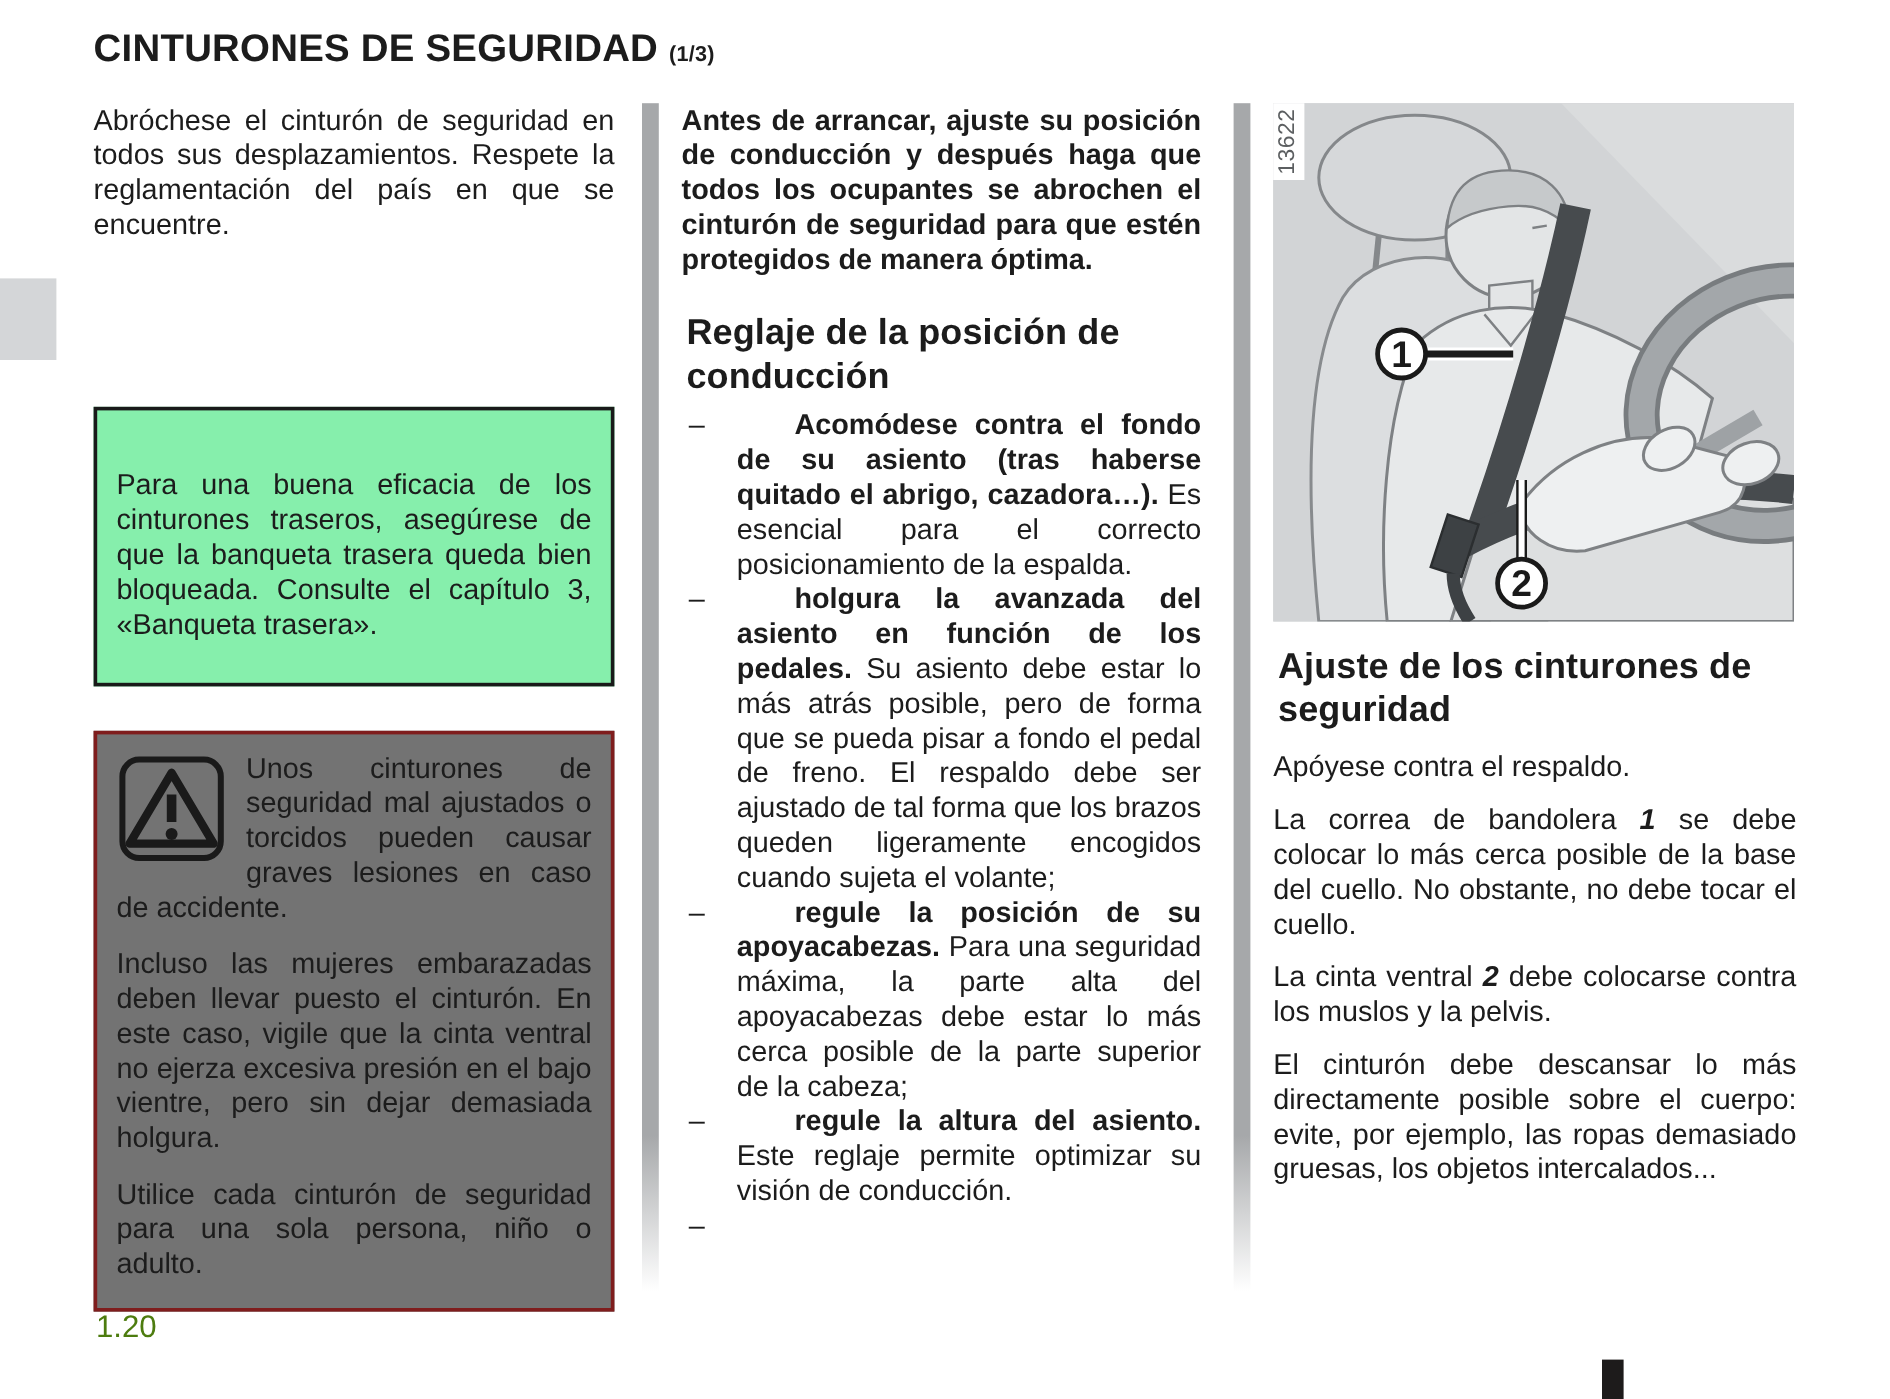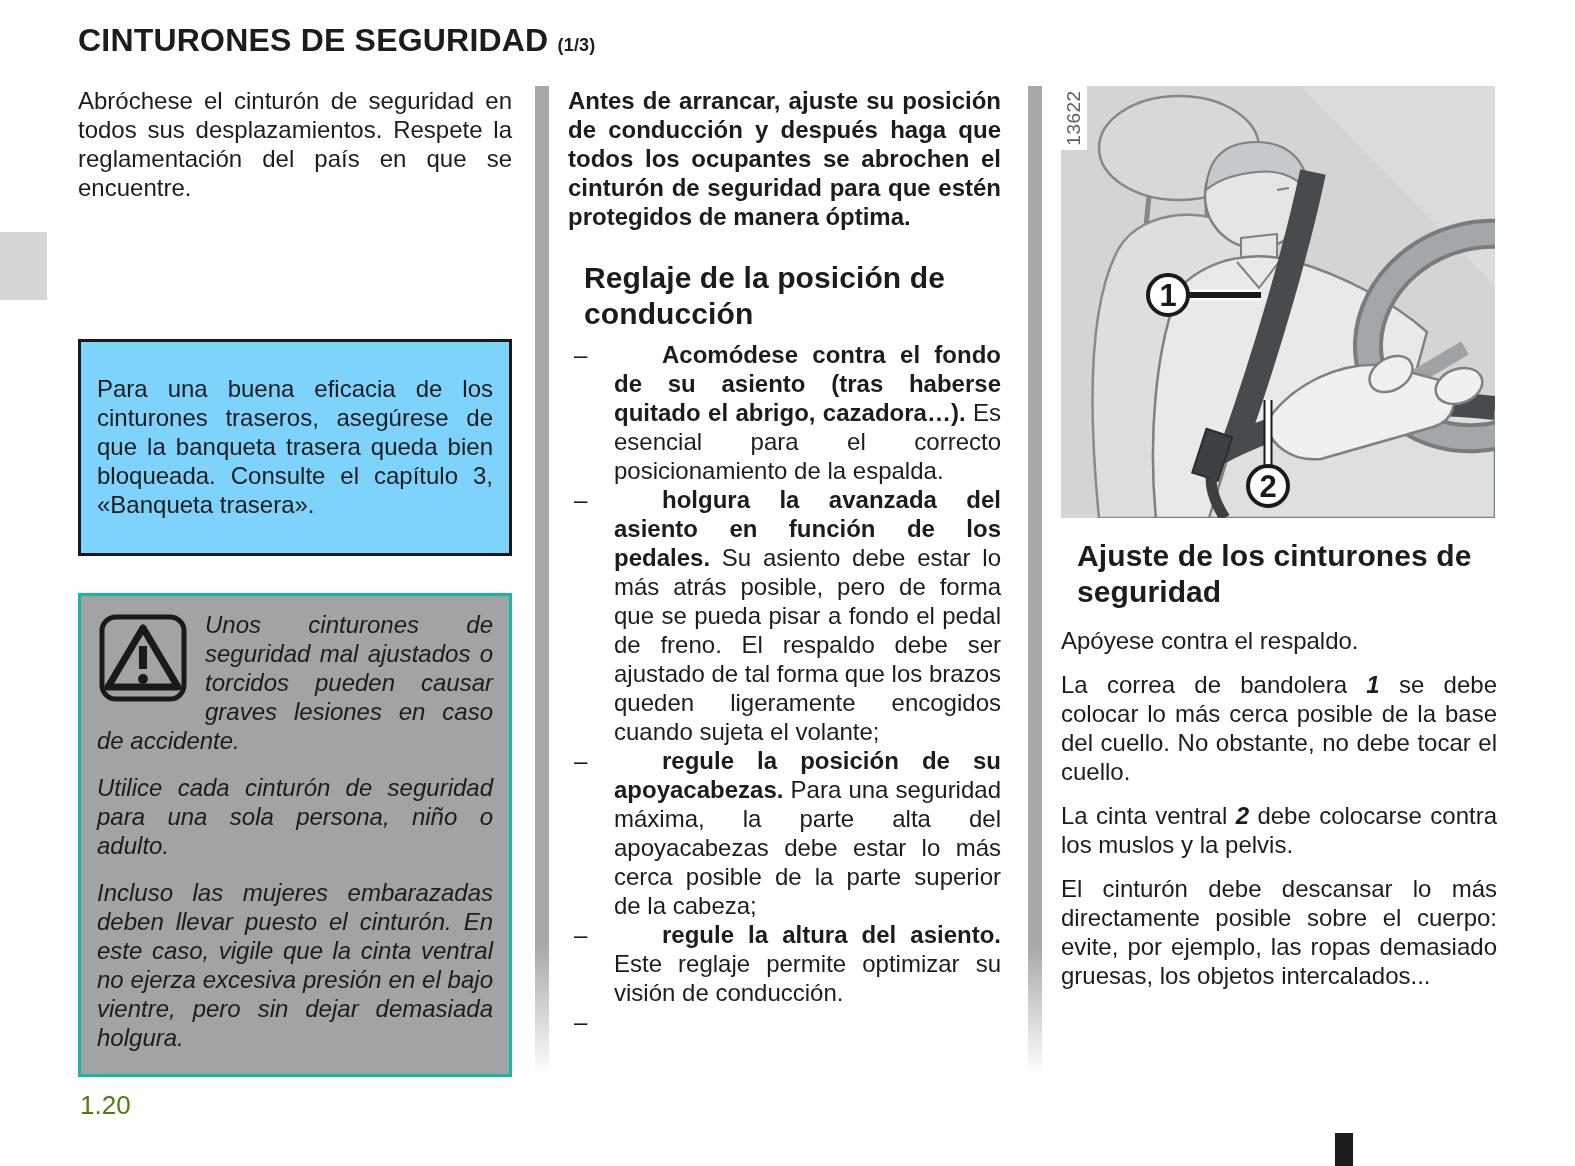--- a/index.html
+++ b/index.html
@@ -22,35 +22,35 @@
   }
   #sep1{left:535px;} #sep2{left:1028px;}
 
   .col{position:absolute;top:86px;}
   #col-left{left:78px;width:434px;}
   #col-mid{left:568px;width:433px;}
   #col-right{left:1061px;width:436px;}
 
   p, .li{font-size:24px;line-height:29px;text-align:justify;margin:0;}
   .note-box{
-    margin-top:137px;border:3px solid #1a1a1a;background:#7dd3fc;
-    padding:32px 16px 34px 16px;box-sizing:border-box;
+    margin-top:137px;border:3px solid #1a1a1a;background:#86efac;
+    padding:48px 16px 34px 16px;box-sizing:border-box;
   }
   .warning-box{
-    margin-top:37px;border:3px solid #14b8a6;background:#a3a3a3;
-    padding:14px 16px 22px 16px;box-sizing:border-box;min-height:477px;font-style:italic;
+    margin-top:37px;border:3px solid #7f1d1d;background:#737373;
+    padding:14px 16px 22px 16px;box-sizing:border-box;min-height:477px;
   }
   .warning-box p{margin-top:18px;}
   .warning-box p:first-of-type{margin-top:0;}
   .warn-icon{
     float:left;width:92px;height:92px;margin:2px 16px 4px 0;
   }
   .bold-intro{font-weight:bold;}
   h2{
-    font-size:30px;line-height:36px;font-weight:bold;margin:16px;
+    font-size:30px;line-height:36px;font-weight:bold;margin:4px;
     text-align:left;letter-spacing:0.1px;
   }
   #col-mid h2{margin-top:29px;margin-bottom:8px;}
   .li{position:relative;padding-left:46px;}
   .li .marker{position:absolute;left:6px;}
   .li .b{font-weight:bold;margin-left:48px;}
 
   .figure{
     position:relative;width:434px;height:432px;background:#d2d4d6;
   }
@@ -93,22 +93,22 @@
   </div>
 
   <div class="warning-box">
     <svg class="warn-icon" viewBox="0 0 92 92" xmlns="http://www.w3.org/2000/svg">
       <rect x="5" y="5" width="82" height="82" rx="14" fill="none" stroke="#1a1a1a" stroke-width="5"></rect>
       <path d="M46,16 L81,75 L11,75 Z" fill="none" stroke="#1a1a1a" stroke-width="7" stroke-linejoin="round"></path>
       <line x1="46" y1="34" x2="46" y2="57" stroke="#1a1a1a" stroke-width="8"></line>
       <circle cx="46" cy="67" r="5" fill="#1a1a1a"></circle>
     </svg>
     <p>Unos cinturones de seguridad mal ajustados o torcidos pueden causar graves lesiones en caso de accidente.</p>
+    <p>Incluso las mujeres embarazadas deben llevar puesto el cinturón. En este caso, vigile que la cinta ventral no ejerza excesiva presión en el bajo vientre, pero sin dejar demasiada holgura.</p>
     <p>Utilice cada cinturón de seguridad para una sola persona, niño o adulto.</p>
-    <p>Incluso las mujeres embarazadas deben llevar puesto el cinturón. En este caso, vigile que la cinta ventral no ejerza excesiva presión en el bajo vientre, pero sin dejar demasiada holgura.</p>
   </div>
 </div>
 
 <div class="col" id="col-mid">
   <p class="bold-intro">Antes de arrancar, ajuste su posición de conducción y después haga que todos los ocupantes se abrochen el cinturón de seguridad para que estén protegidos de manera óptima.</p>
   <h2>Reglaje de la posición de conducción</h2>
 
   <div class="li">
     <span class="marker">–</span><span class="b">Acomódese contra el fondo de su asiento (tras haberse quitado el abrigo, cazadora…).</span><span> Es esencial para el correcto posicionamiento de la espalda.</span>
   </div>

